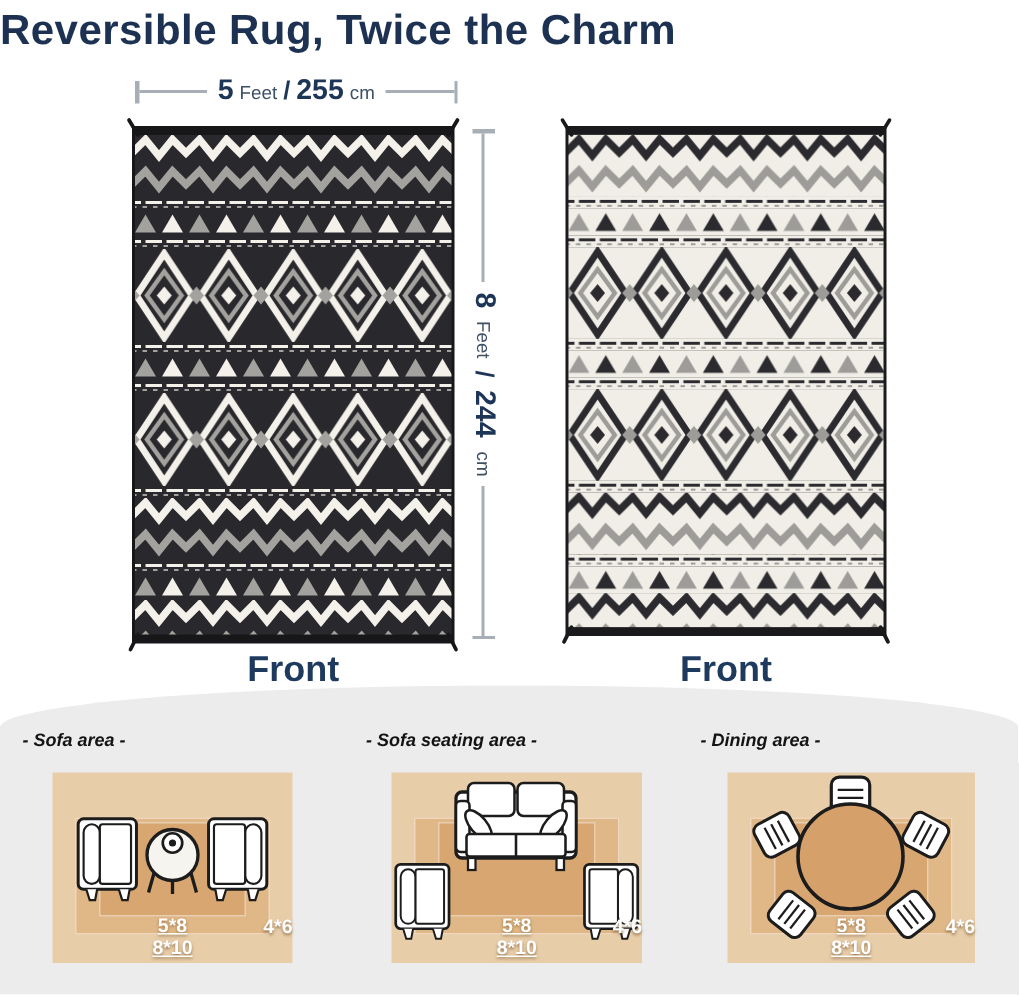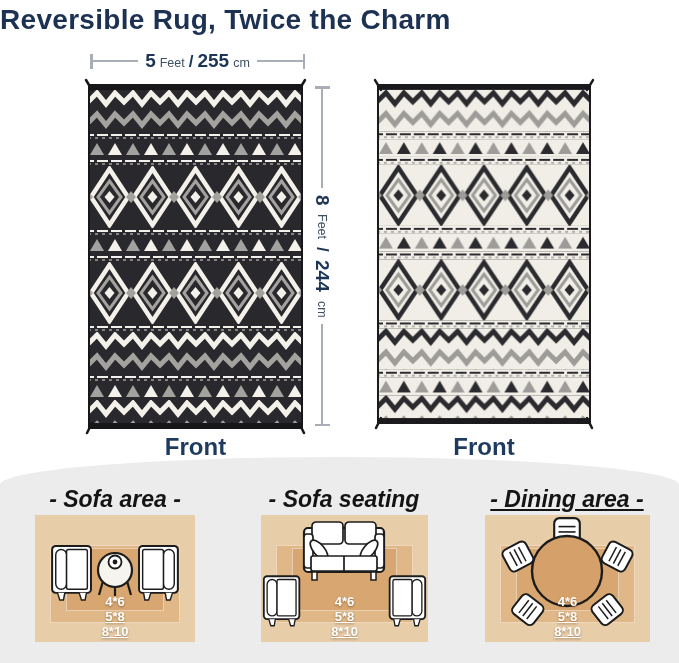--- a/index.html
+++ b/index.html
@@ -29,33 +29,33 @@
   
   .rug{position:absolute;}
   .rug-front{left:88px;top:84px;width:215px;height:345px;}
   .rug-back{left:377px;top:84px;width:214px;height:340px;}
   .ruglabel{position:absolute;text-align:center;font-size:24px;font-weight:700;color:#1e3a5e;}
   .lbl-front{left:88px;width:215px;top:433px;}
   .lbl-back{left:377px;width:214px;top:433px;}
   
   .bottom{position:absolute;left:0;top:457px;width:679px;height:210px;background:#ececec;
           border-radius:50% 50% 0 0 / 28px 28px 0 0;}
-  .area-title{position:absolute;height:22px;text-align:center;
-              font-size:23px;font-weight:700;font-style:italic;color:#141414;top:486px;}
-  .at-0{left:15px;width:200px;} .at-1{left:244px;width:200px;} .at-2{left:467px;width:200px;text-decoration:underline;}
+  .area-title{position:absolute;height:22px;
+              font-size:12px;font-weight:700;font-style:italic;color:#141414;top:486px;}
+  .at-0{left:15px;width:200px;} .at-1{left:244px;width:200px;} .at-2{left:467px;width:200px;}
   .abox{position:absolute;top:515px;height:127px;background:#e8cda9;}
   .abox-0{left:35px;width:160px;} .abox-1{left:261px;width:167px;} .abox-2{left:485px;width:165px;}
   .mid-rect{position:absolute;left:15px;right:15px;top:30px;bottom:19px;background:#e0b786;
             border:1px solid rgba(255,255,255,.45);}
   .in-rect{position:absolute;left:31px;right:31px;top:33px;bottom:31px;background:#d7a671;
            border:1px solid rgba(255,255,255,.45);}
   .furn{position:absolute;inset:0;width:100%;height:100%;overflow:visible;}
   .sizes{position:absolute;left:0;right:0;text-align:center;font-size:13px;font-weight:700;
          color:#fff;text-shadow:0 1px 2px rgba(90,55,15,.55);line-height:14px;}
-  .sz-0{bottom:33px;} .sz-1{bottom:18px;text-decoration:underline;} .sz-2{bottom:3px;text-decoration:underline;}
+  .sz-0{bottom:17px;text-align:right;} .sz-1{bottom:18px;text-decoration:underline;} .sz-2{bottom:3px;text-decoration:underline;}
   svg{overflow:visible;}
 </style>
 </head>
 <body>
 
 <div class="stage">
 
   <svg width="0" height="0" style="position:absolute">
     <defs>
       <symbol id="armchair" viewBox="0 0 46 62" overflow="visible">

